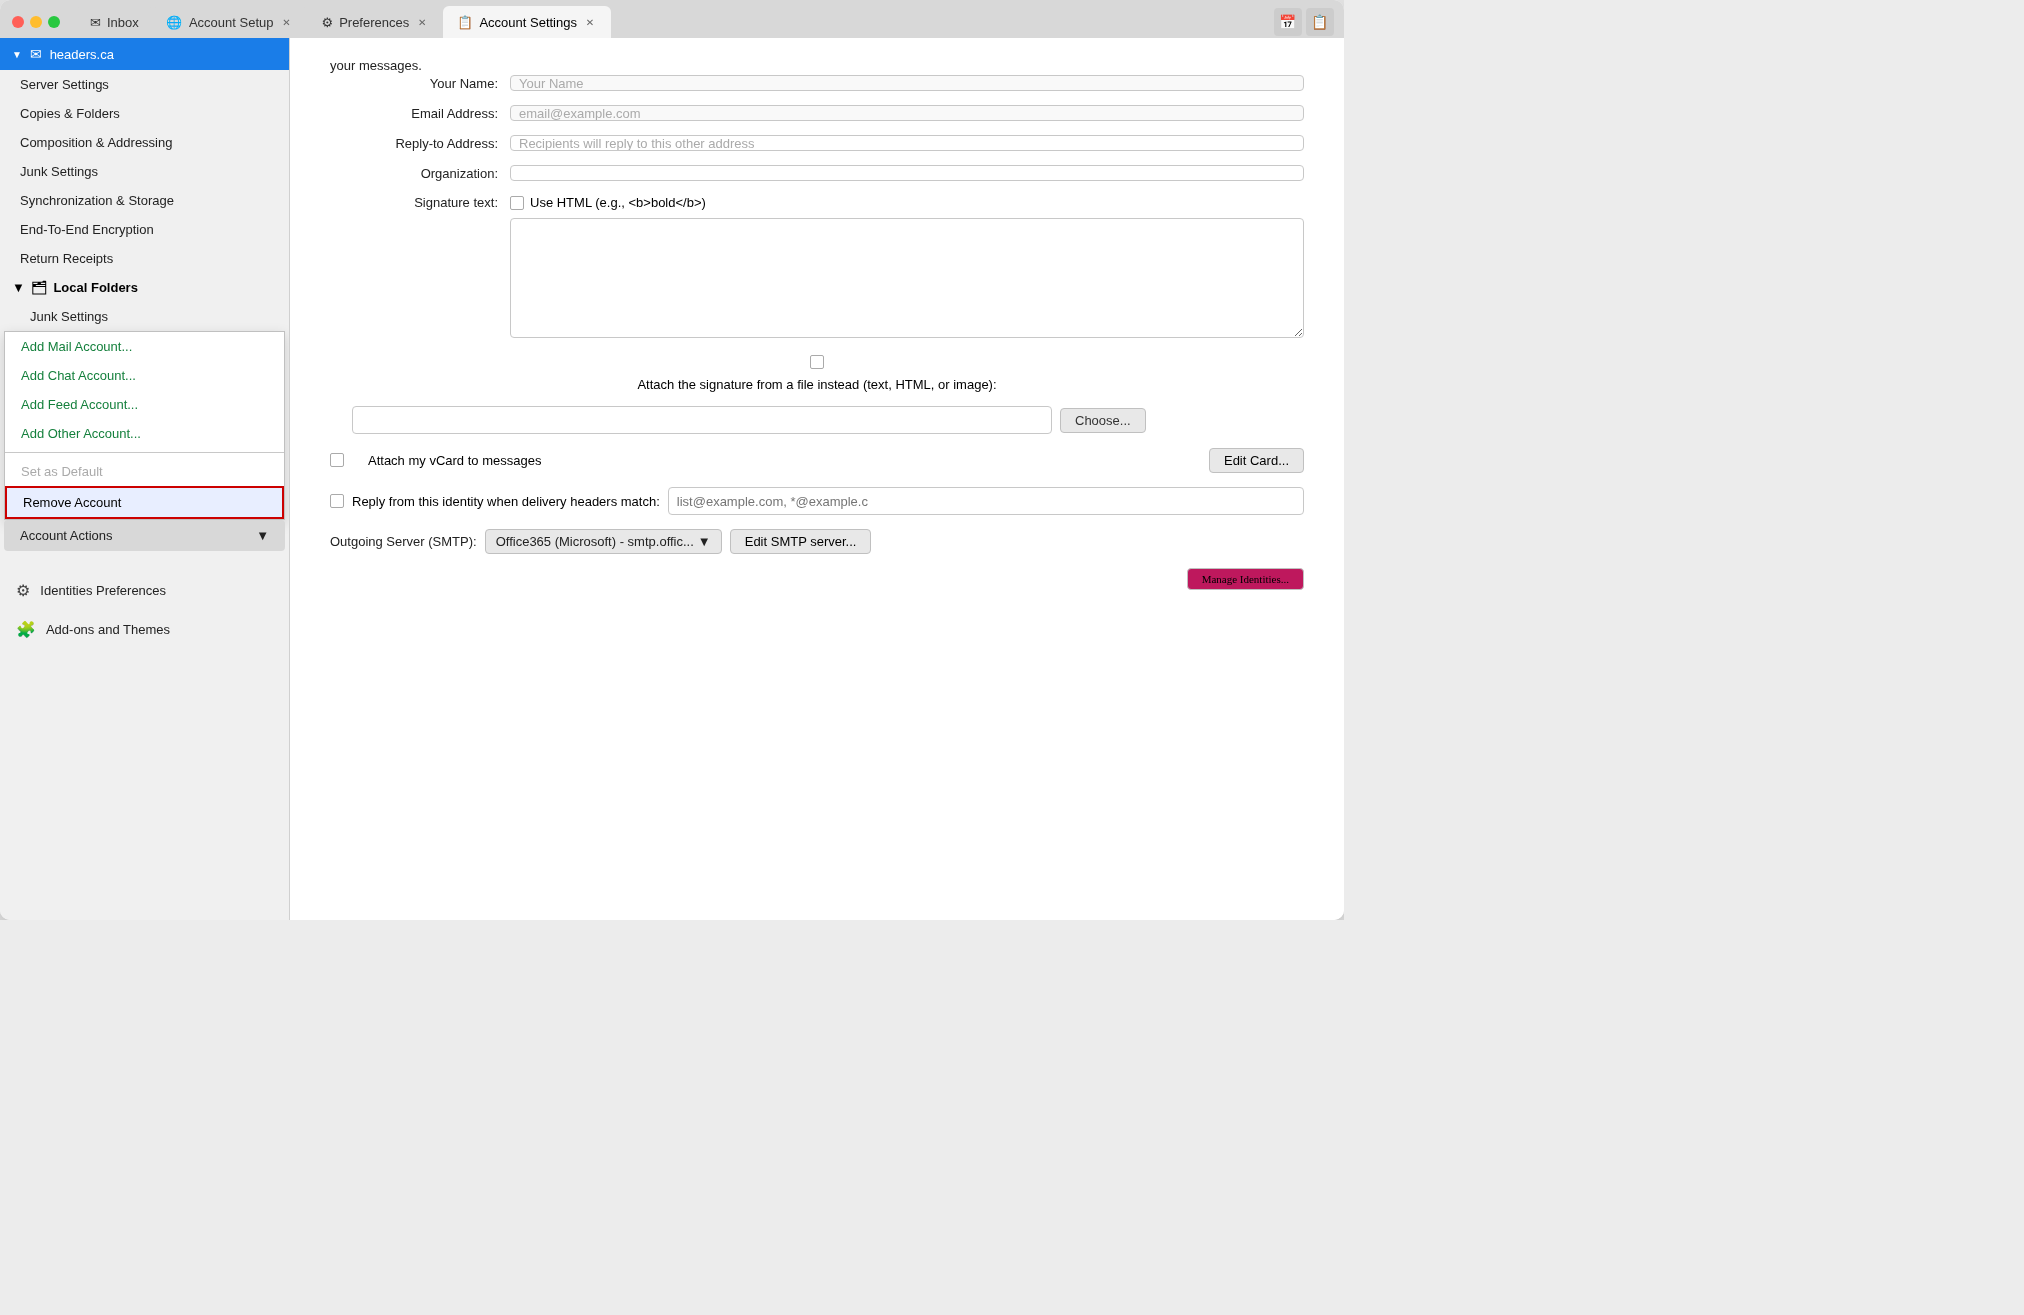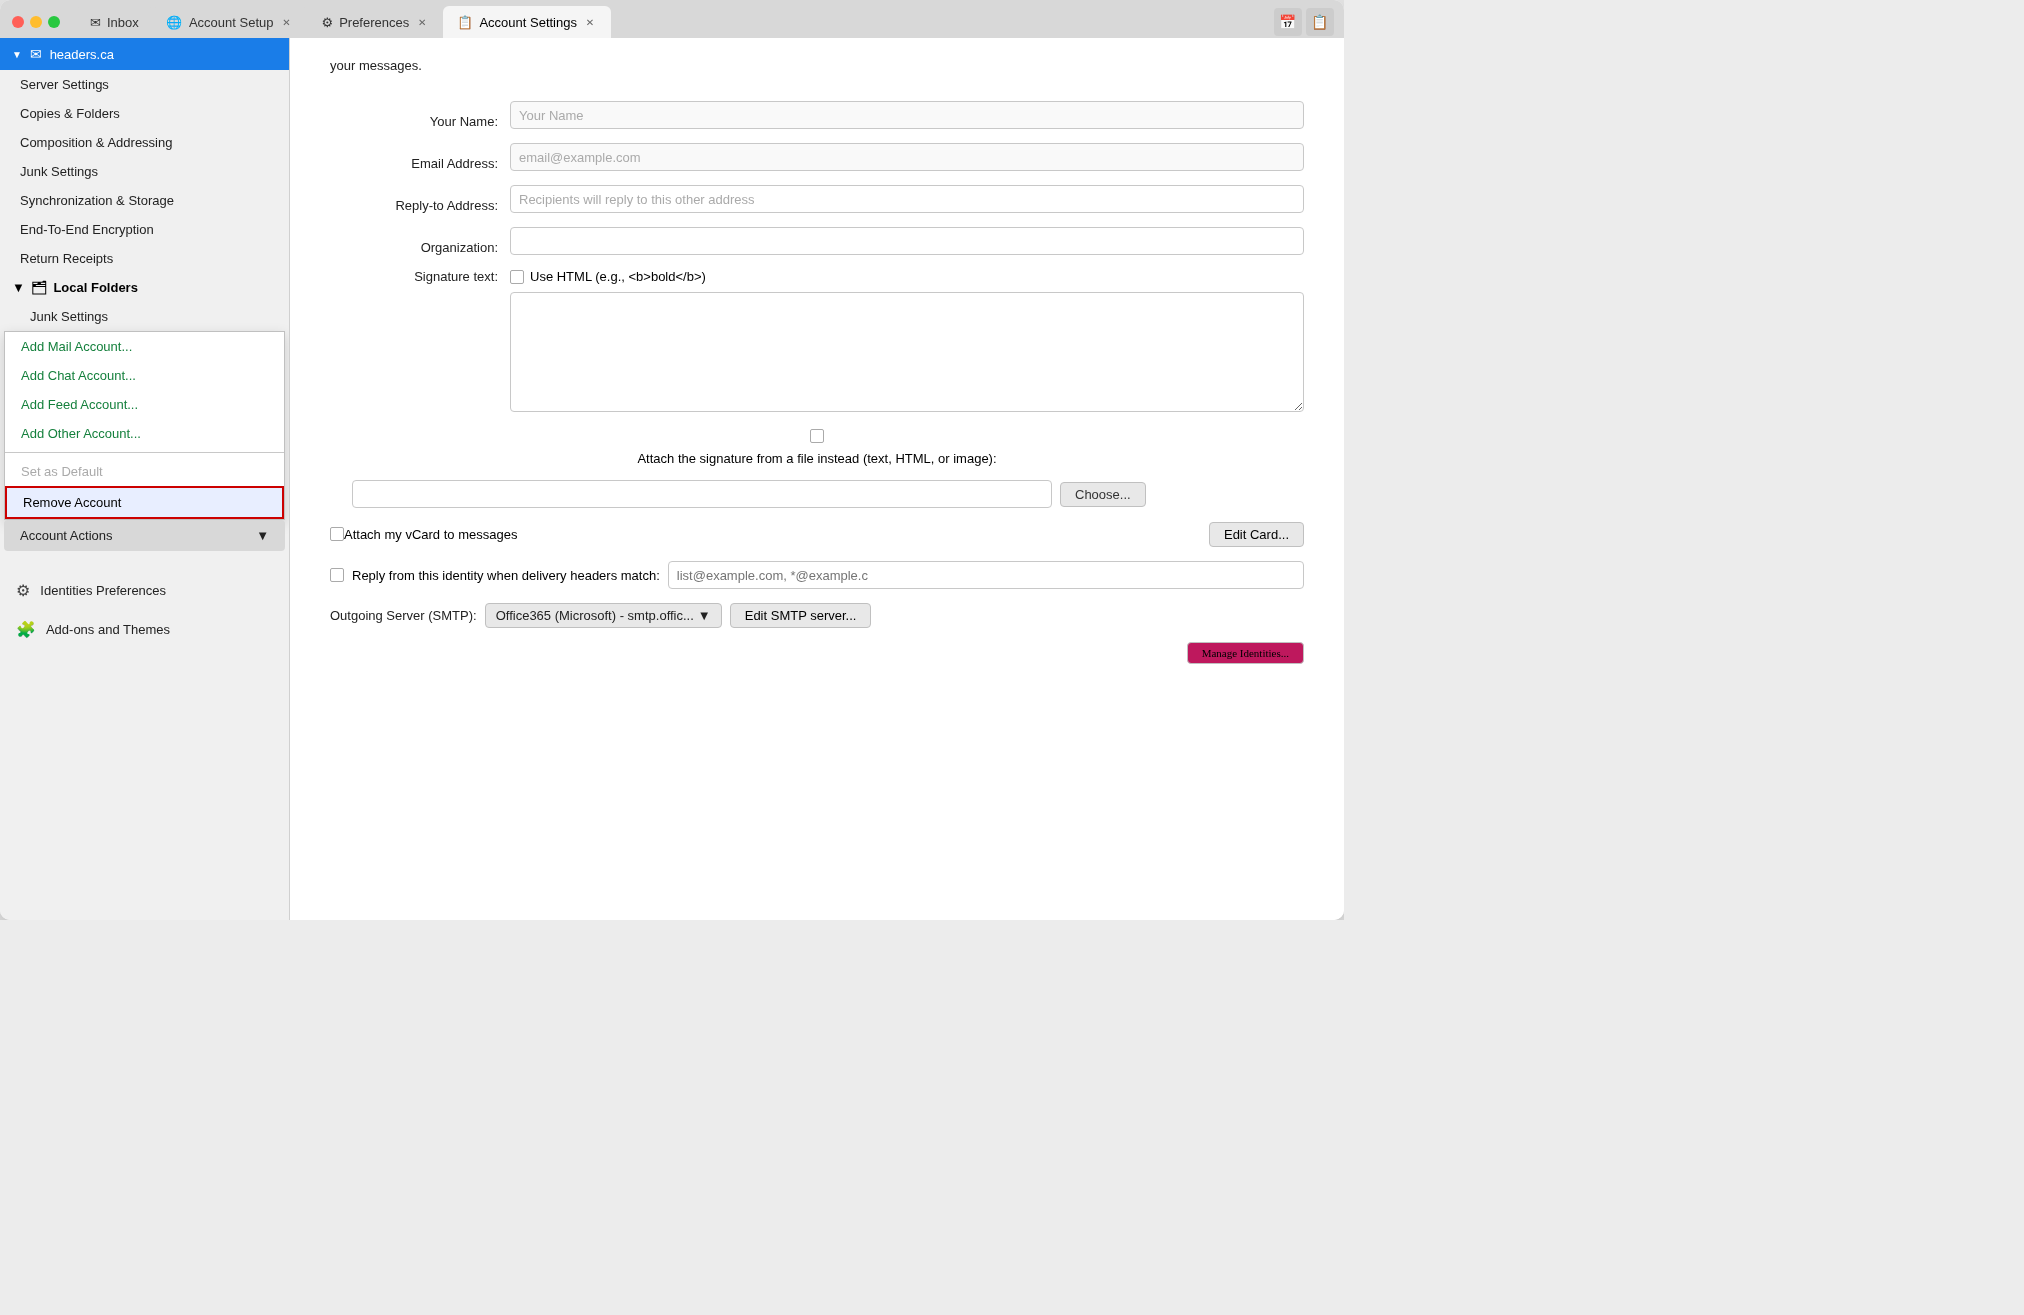--- a/index.html
+++ b/index.html
@@ -205,39 +205,39 @@
     .content-panel {
       flex: 1;
       background: white;
       overflow-y: auto;
       padding: 20px 40px 30px 40px;
     }
 
     .top-scroll-hint {
       font-size: 13px;
       color: #222;
-      margin-bottom: 28px;
+      margin-bottom: 2px;
     }
 
     .form-row {
       display: flex;
       align-items: flex-end;
       margin-bottom: 14px;
     }
     .form-label {
       width: 180px;
       font-size: 13px;
       color: #222;
       text-align: right;
       padding-right: 12px;
       flex-shrink: 0;
     }
     .form-input {
       flex: 1;
-      height: 28px;
+      height: 16px;
       border: 1px solid #c8c8c8;
       border-radius: 4px;
       padding: 0 8px;
       font-size: 13px;
       background: white;
       color: #666;
     }
     .form-input::placeholder { color: #aaa; font-style: normal; }
     .form-input.blurred { color: #bbb; }
 
@@ -310,21 +310,21 @@
     .vcard-row {
       display: flex;
       align-items: center;
       gap: 8px;
       margin-bottom: 14px;
       justify-content: space-between;
     }
     .vcard-left {
       display: flex;
       align-items: flex-start;
-      gap: 0;
+      gap: 24px;
     }
     .edit-card-btn {
       padding: 4px 14px;
       background: #e8e8e8;
       border: 1px solid #c0c0c0;
       border-radius: 4px;
       font-size: 13px;
       cursor: pointer;
       color: #000;
     }

